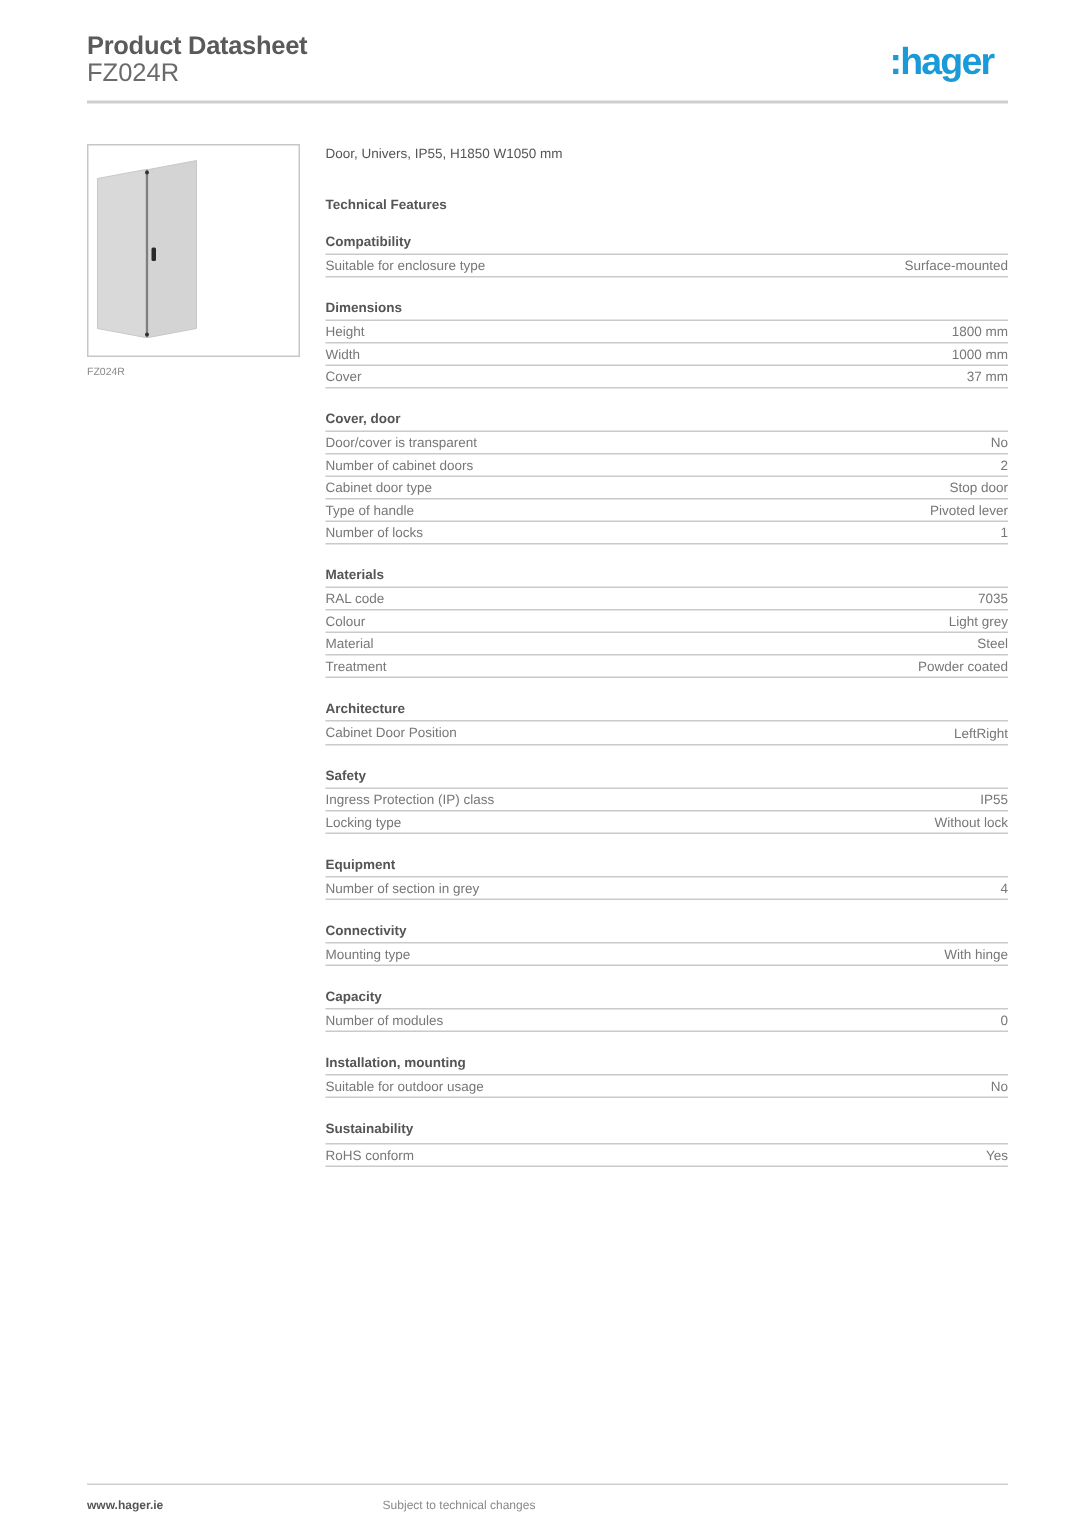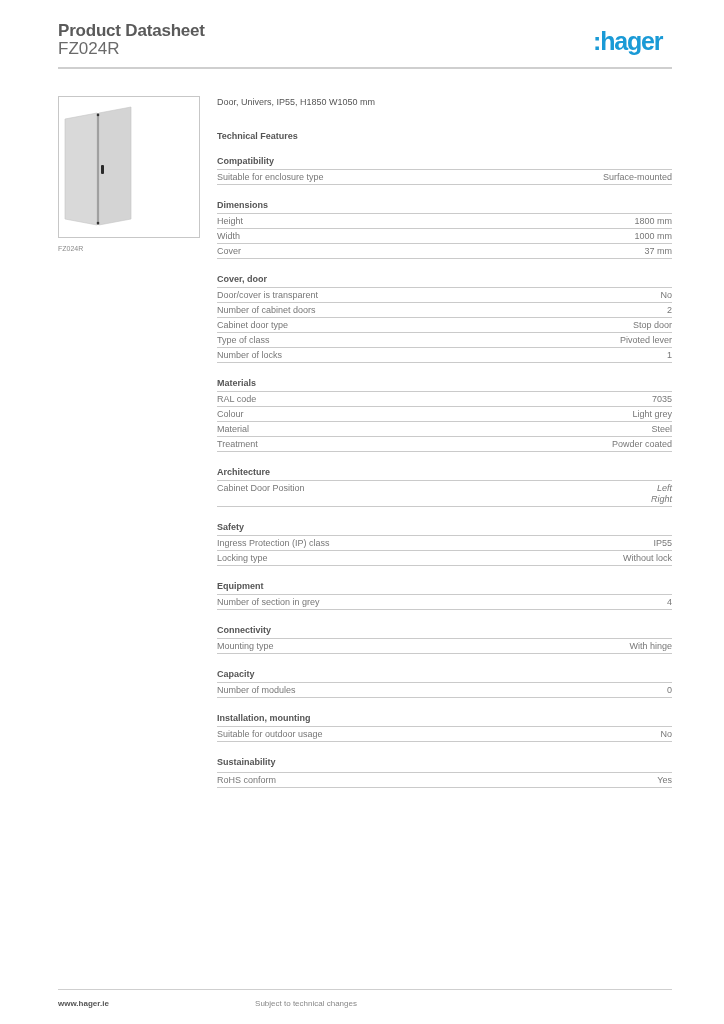--- a/index.html
+++ b/index.html
@@ -80,21 +80,21 @@
       </div>
     <div class="row">
         <span>Number of cabinet doors</span>
         <span class="val">2</span>
       </div>
     <div class="row">
         <span>Cabinet door type</span>
         <span class="val">Stop door</span>
       </div>
     <div class="row">
-        <span>Type of class</span>
+        <span>Type of handle</span>
         <span class="val">Pivoted lever</span>
       </div>
     <div class="row">
         <span>Number of locks</span>
         <span class="val">1</span>
       </div>
   </div>
 
   <div class="section">
     <div class="section-title">Materials</div>
@@ -113,21 +113,21 @@
     <div class="row">
         <span>Treatment</span>
         <span class="val">Powder coated</span>
       </div>
   </div>
 
   <div class="section">
     <div class="section-title">Architecture</div>
     <div class="row">
       <span>Cabinet Door Position</span>
-      <span class="val" style="display:flex;flex-direction:column;align-items:flex-end;font-style:italic;">
+      <span class="val" style="display:flex;flex-direction:row;align-items:flex-end;">
         <span>Left</span>
         <span style="margin-top:1px;">Right</span>
       </span>
     </div>
   </div>
 
   <div class="section">
     <div class="section-title">Safety</div>
     <div class="row">
         <span>Ingress Protection (IP) class</span>

